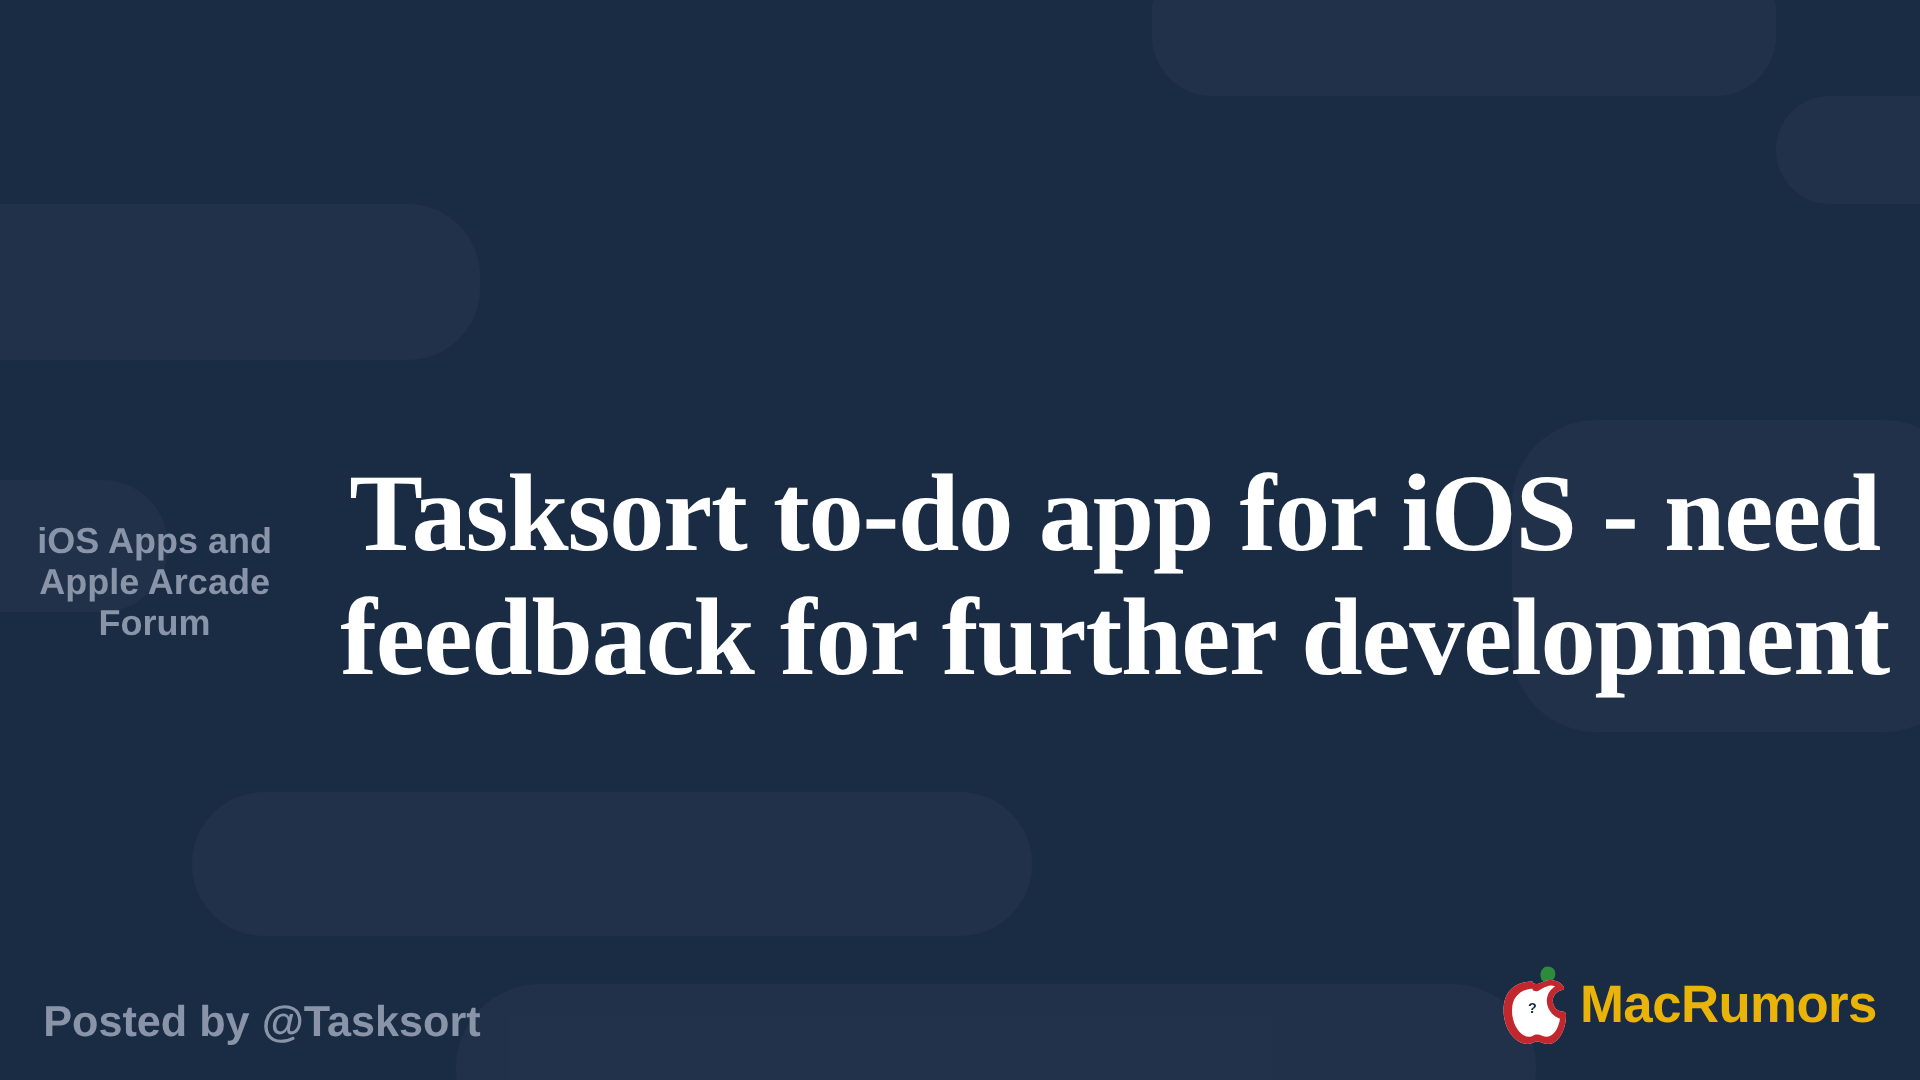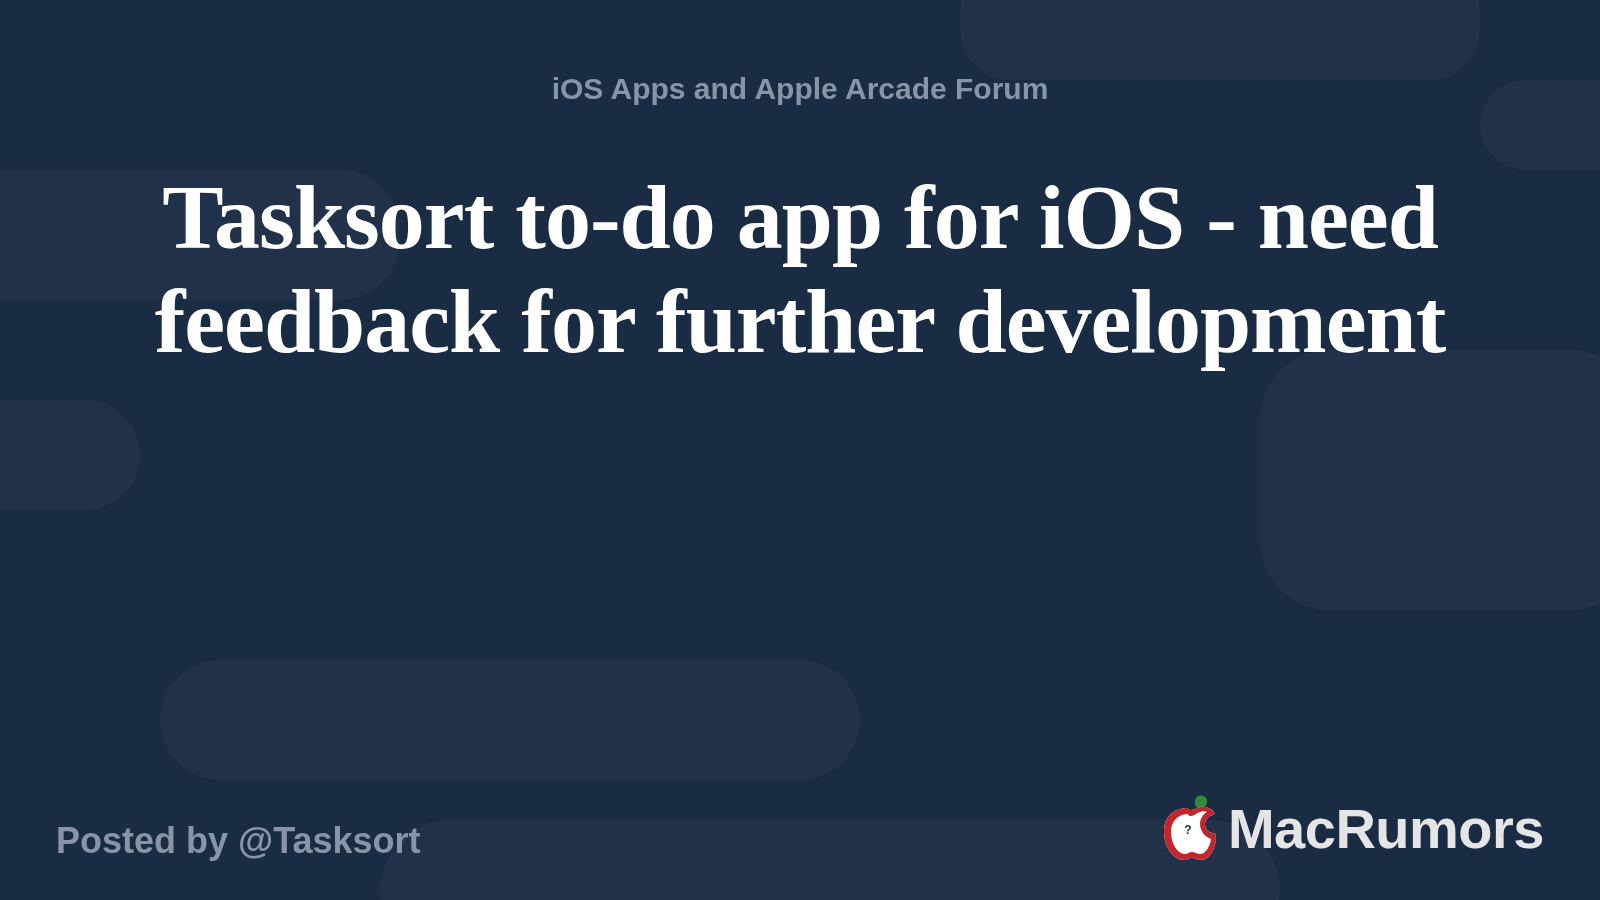--- a/index.html
+++ b/index.html
@@ -21,21 +21,21 @@
   .b4 { top: 350px; right: -40px; width: 380px; height: 260px; border-radius: 70px; }
   .b5 { bottom: 120px; left: 160px; width: 700px; height: 120px; }
   .b6 { bottom: -60px; left: 380px; width: 900px; height: 140px; border-radius: 70px;}
   .b7 { top: 80px; right: -80px; width: 200px; height: 90px;}
 
   .content {
     position: relative;
     width: 100%;
     height: 100%;
     display: flex;
-    flex-direction: column;
+    flex-direction: row;
     align-items: center;
     z-index: 10;
   }
 
   .forum-name {
     margin-top: 72px;
     color: #8994a8;
     font-size: 30px;
     font-weight: 700;
     text-align: center;
@@ -48,42 +48,42 @@
     line-height: 1.13;
     font-weight: 800;
     text-align: center;
     max-width: 1400px;
     letter-spacing: -1px;
     font-family: Liberation Serif, serif;
   }
 
   .footer {
     position: absolute;
-    left: 0; right: 0; bottom: 38px;
+    left: 0; right: 0; bottom: 28px;
     display: flex;
     align-items: flex-end;
     justify-content: space-between;
-    padding: 0 56px;
+    padding: 0 36px;
     z-index: 20;
   }
 
   .posted-by {
     color: #8994a8;
     font-size: 36px;
     font-weight: 700;
   }
 
   .brand {
     display: flex;
     align-items: center;
     gap: 10px;
   }
   .brand-text {
-    color: #e5e5e5;
-    font-size: 56px;
+    color: #eab308;
+    font-size: 44px;
     font-weight: 800;
     letter-spacing: -0.5px;
   }
   .brand-icon { width: 60px; height: 68px; display: block; }
 </style>
 </head>
 <body>
 
 <div class="bubble b1"></div>
 <div class="bubble b2"></div>

